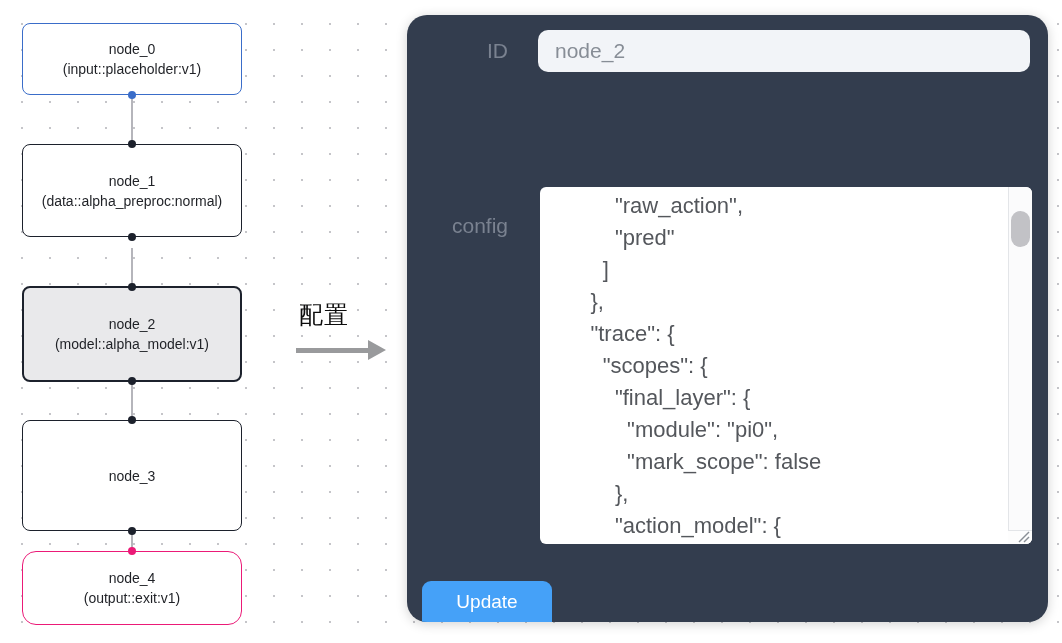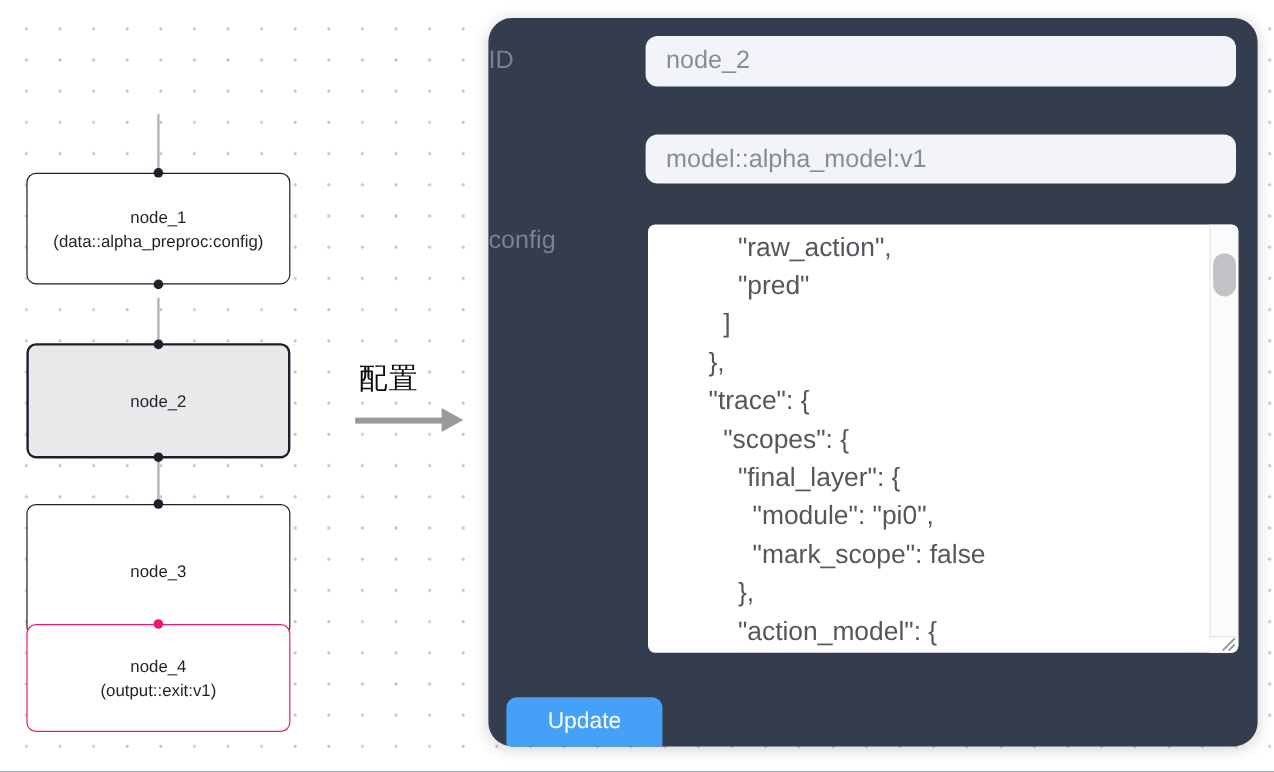--- a/index.html
+++ b/index.html
@@ -51,26 +51,26 @@
     position:absolute;left:72px;top:0;width:0;height:0;
     border-left:18px solid #999a9c;border-top:10px solid transparent;border-bottom:10px solid transparent;
   }
   
   .panel{
     position:absolute;left:407px;top:15px;width:641px;height:607px;
     background:var(--panel-bg);border-radius:20px;overflow:hidden;
     box-shadow:0 2px 12px rgba(0,0,0,.18);
   }
   .field-label{
-    position:absolute;left:0;width:101px;
+    position:absolute;left:0;width:101px;text-align:right;
     color:var(--label);font-size:21px;
   }
   .lbl-id{top:15px;height:42px;line-height:42px;}
   .lbl-type{top:97px;height:41px;line-height:41px;}
-  .lbl-config{top:174px;}
+  .lbl-config{top:199px;}
   .text-input{
     position:absolute;left:131px;width:492px;height:42px;
     background:var(--input-bg);border:none;border-radius:10px;
     color:var(--input-text);font-size:21px;padding:0 17px;
     font-family:"Liberation Sans",sans-serif;outline:none;
   }
   .inp-id{top:15px;}
   .inp-type{top:97px;height:41px;}
   .config-box{
     position:absolute;left:133px;top:172px;width:492px;height:357px;
@@ -105,57 +105,62 @@
 </head>
 <body>
 
 <div class="canvas">
 
   <div class="edge" style="top:95px;height:60px;"></div>
   <div class="edge" style="top:248px;height:38px;"></div>
   <div class="edge" style="top:382px;height:38px;"></div>
   <div class="edge" style="top:511px;height:40px;"></div>
 
+  <div class="node input-node" style="top:23px;height:72px;">
+    <div>node_0</div>
+    <div>(input::placeholder:v1)</div>
+    <span class="handle bottom blue"></span>
+  </div>
 
   <div class="node" style="top:144px;height:93px;text-align:right;">
     <div>node_1</div>
-    <div>(data::alpha_preproc:config)</div>
+    <div>(data::alpha_preproc:normal)</div>
     <span class="handle top"></span>
     <span class="handle bottom"></span>
   </div>
 
   <div class="node selected" style="top:286px;height:96px;">
     <div>node_2</div>
+    <div>(model::alpha_model:v1)</div>
     <span class="handle top"></span>
     <span class="handle bottom"></span>
   </div>
 
   <div class="node" style="top:420px;height:111px;">
     <div>node_3</div>
     <span class="handle top"></span>
     <span class="handle bottom"></span>
   </div>
 
-  <div class="node output-node" style="top:520px;height:90px;">
+  <div class="node output-node" style="top:551px;height:74px;border-radius:14px;">
     <div>node_4</div>
     <div>(output::exit:v1)</div>
     <span class="handle top pink"></span>
   </div>
 
   <div class="transfer-label">配置</div>
   <div class="arrow">
     <div class="shaft"></div>
       <div class="head"></div>
   </div>
 
   <div class="panel">
     <div class="field-label lbl-id">ID</div>
     <input class="text-input inp-id" type="text" value="node_2" style="">
 
-    <input class="text-input inp-type" type="text" value="model::alpha_model:v1" style="">
 
     <div class="field-label lbl-config">config</div>
     <div class="config-box">
       <pre>        "raw_action",
         "pred"
       ]
     },
     "trace": {
       "scopes": {
         "final_layer": {

